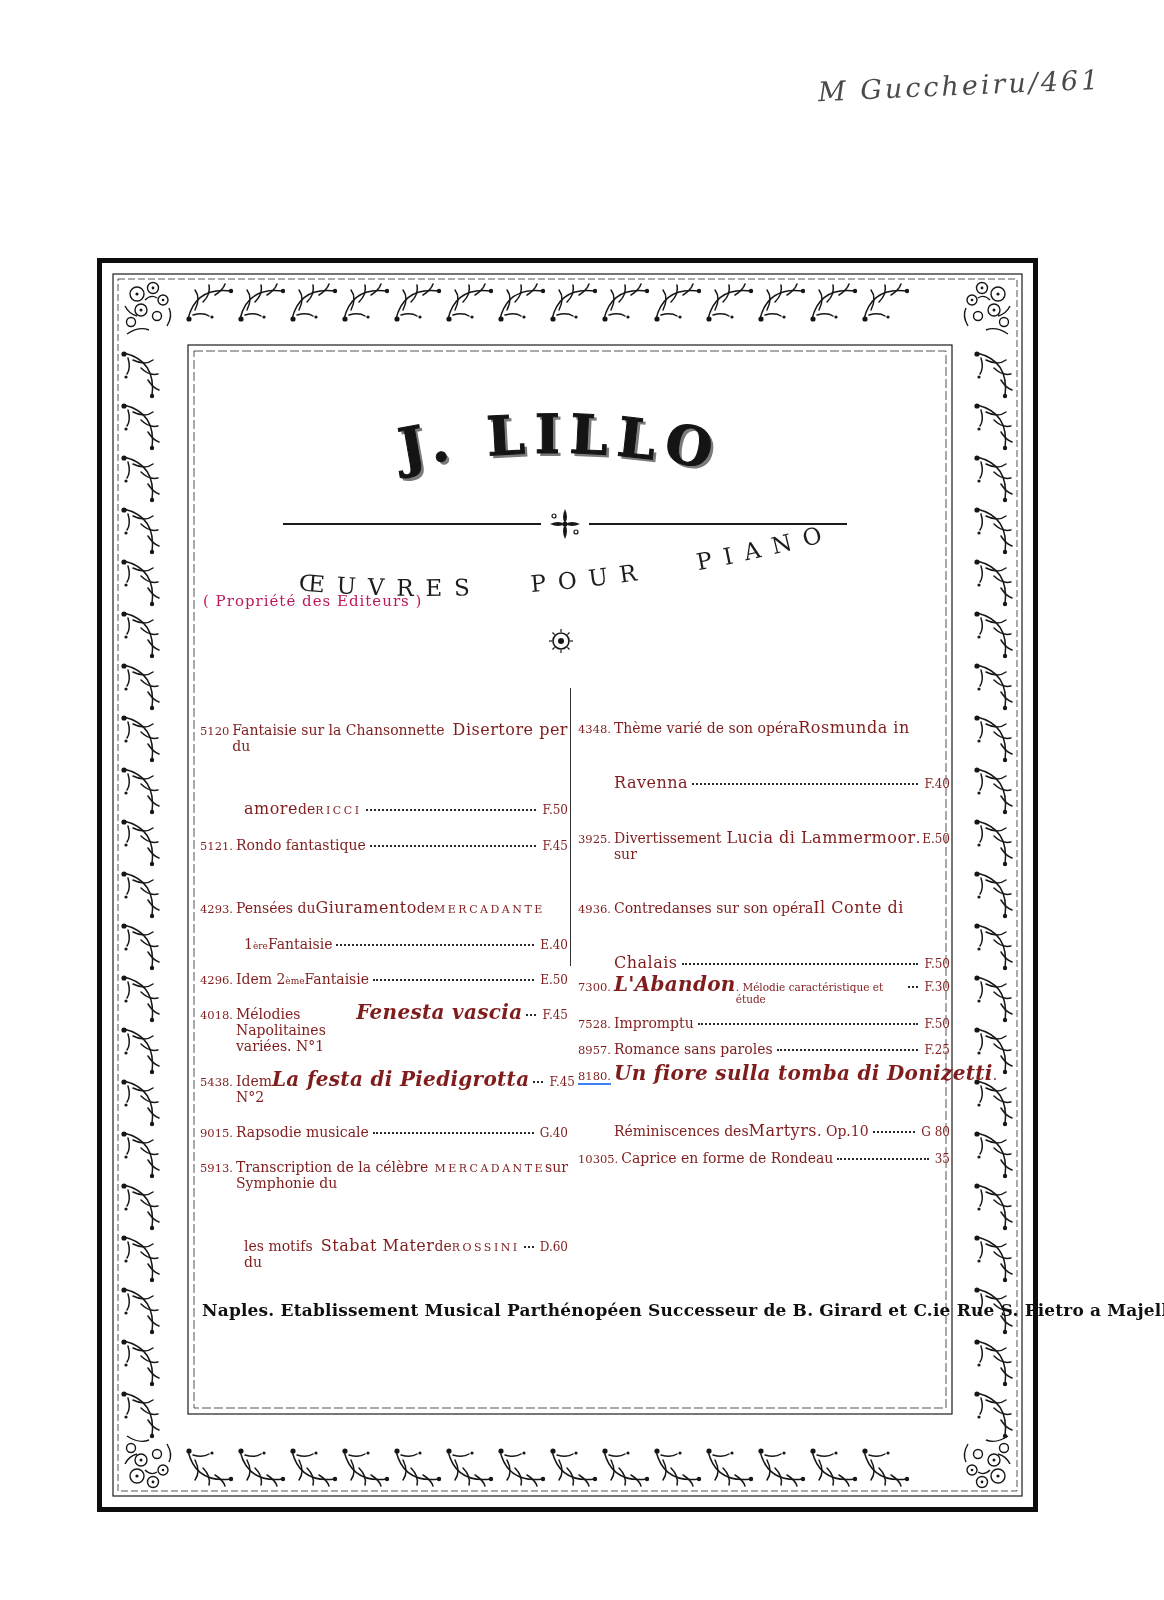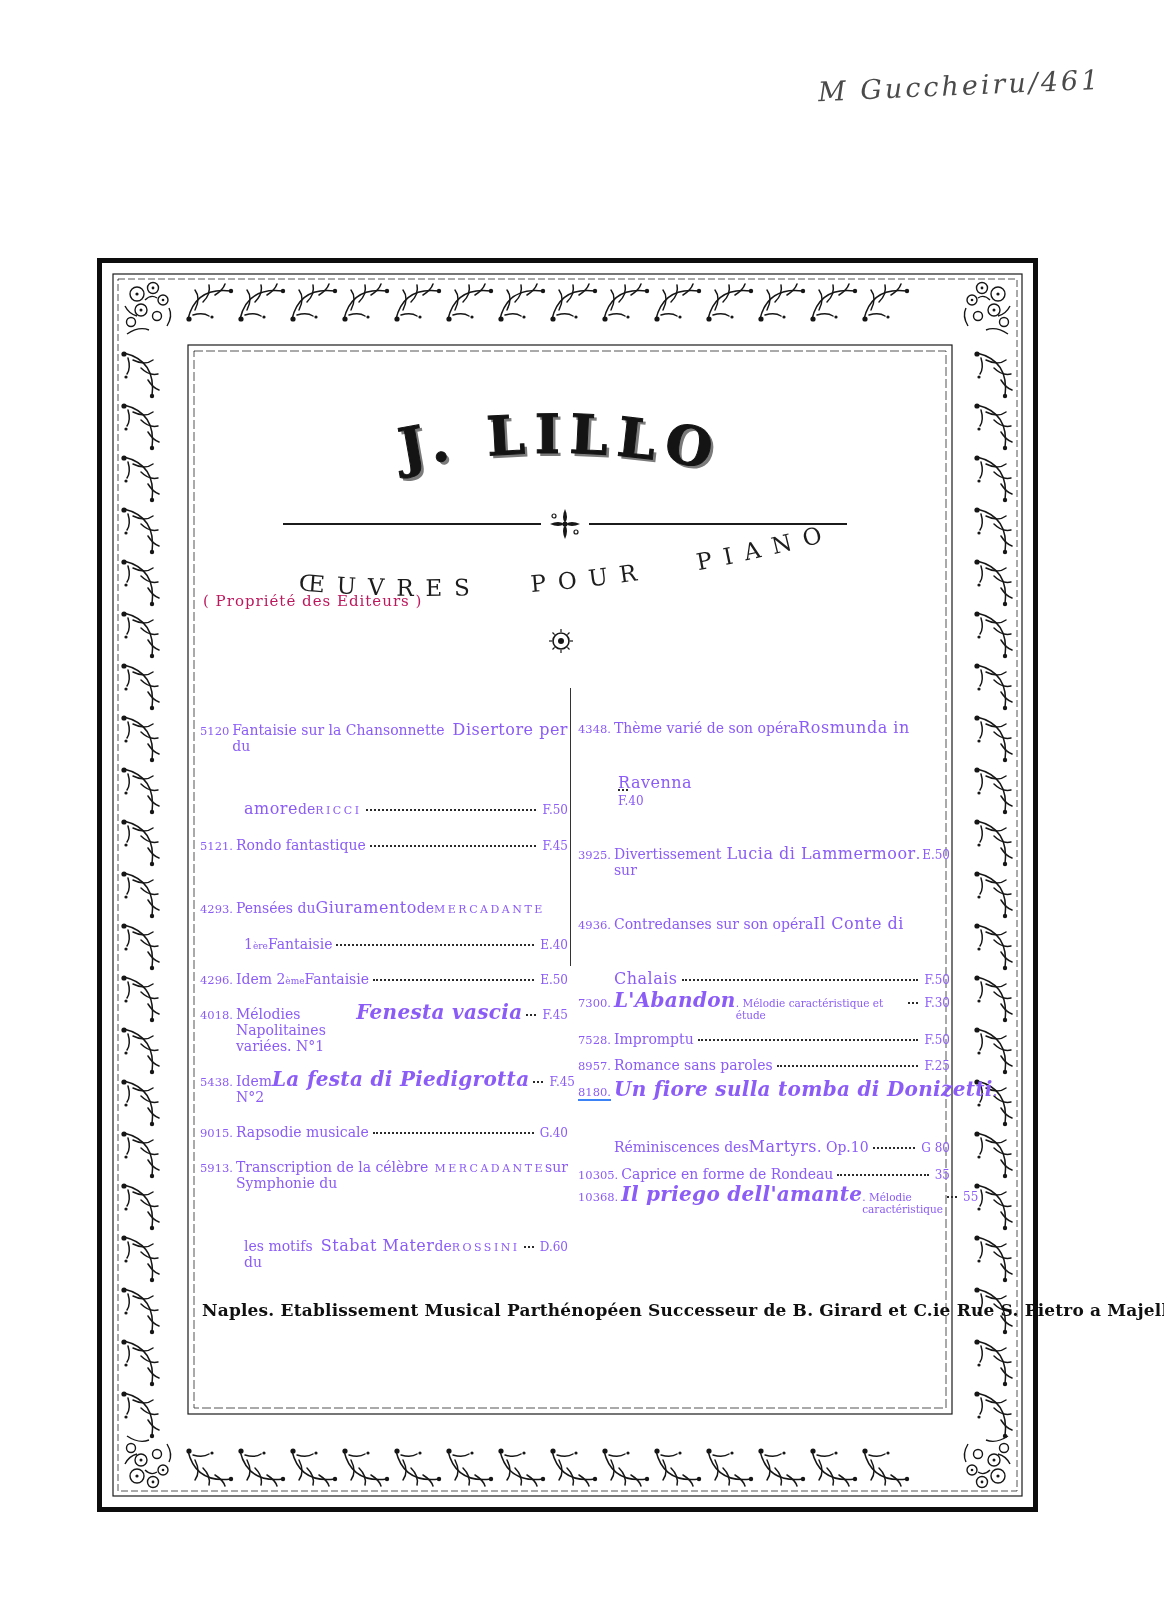--- a/index.html
+++ b/index.html
@@ -33,21 +33,21 @@
     letter-spacing:1px;}
 
   .medallion{position:absolute;left:548px;top:628px;}
 
   
   .col{position:absolute;display:flex;flex-direction:column;}
   .col-left{left:200px;top:684px;width:368px;gap:9px;}
   .col-right{left:578px;top:682px;width:372px;}
   .col-divider{position:absolute;left:570px;top:688px;height:278px;
     border-left:1.5px solid #333;}
-  .row{display:flex;align-items:baseline;color:#8b5cf6;}
+  .row{display:flex;align-items:baseline;color:#7f1d1d;}
   .num{font-size:11.5px;margin-right:3px;white-space:nowrap;}
   .num.u{border-bottom:2px solid #3b82f6;}
   .seg-plain{font-size:14px;margin-top:10px;}
   .seg-bold{font-weight:normal;font-size:16px;letter-spacing:0.5px;white-space:nowrap;margin-top:36px;}
   .seg-caps{font-size:11px;letter-spacing:2.5px;white-space:nowrap;}
   .seg-ital{font-style:italic;font-weight:bold;font-size:20px;letter-spacing:0.3px;white-space:nowrap;}
   .seg-small{font-size:10.5px;}
   .seg-sup{font-size:9px;vertical-align:super;text-align:center;}
   .leader{flex:1 1 auto;border-bottom:2px dotted #2a2a2a;margin:0 4px;
     transform:translateY(-3px);min-width:10px;}
@@ -305,21 +305,21 @@
         <span class="price">D.60</span>
       </div>
     </div>
   <div class="col-divider"></div>
   <div id="col-right" class="col col-right">
       <div class="row">
         <span class="num">4348.</span>
         <span class="seg-plain">Thème varié de son opéra </span>
         <span class="seg-bold">Rosmunda in</span>
       </div>
-      <div class="row" style="padding-left: 36px; flex-direction: column;">
+      <div class="row" style="padding-left: 36px;">
         <span class="seg-bold">Ravenna</span>
         <span class="leader"></span>
         <span class="price">F.40</span>
       </div>
       <div class="row">
         <span class="num">3925.</span>
         <span class="seg-plain">Divertissement sur </span>
         <span class="seg-bold">Lucia di Lammermoor</span>
         <span class="seg-plain">.</span>
         <span class="price">E.50</span>
@@ -364,24 +364,17 @@
         <span class="seg-plain"> . Op.10</span>
         <span class="leader"></span>
         <span class="price">G 80</span>
       </div>
       <div class="row">
         <span class="num">10305.</span>
         <span class="seg-plain">Caprice en forme de Rondeau</span>
         <span class="leader"></span>
         <span class="price">35</span>
       </div>
-      <div class="row">
-        <span class="num">10368.</span>
-        <span class="seg-ital">Il priego dell'amante</span>
-        <span class="seg-small">. Mélodie caractéristique</span>
-        <span class="leader"></span>
-        <span class="price">55</span>
-      </div>
     </div>
 
   <div class="imprint">Naples. Etablissement Musical Parthénopéen Successeur de B. Girard et C.ie Rue S. Pietro a Majella 55</div>
 
 </div>
 
 </body></html>

